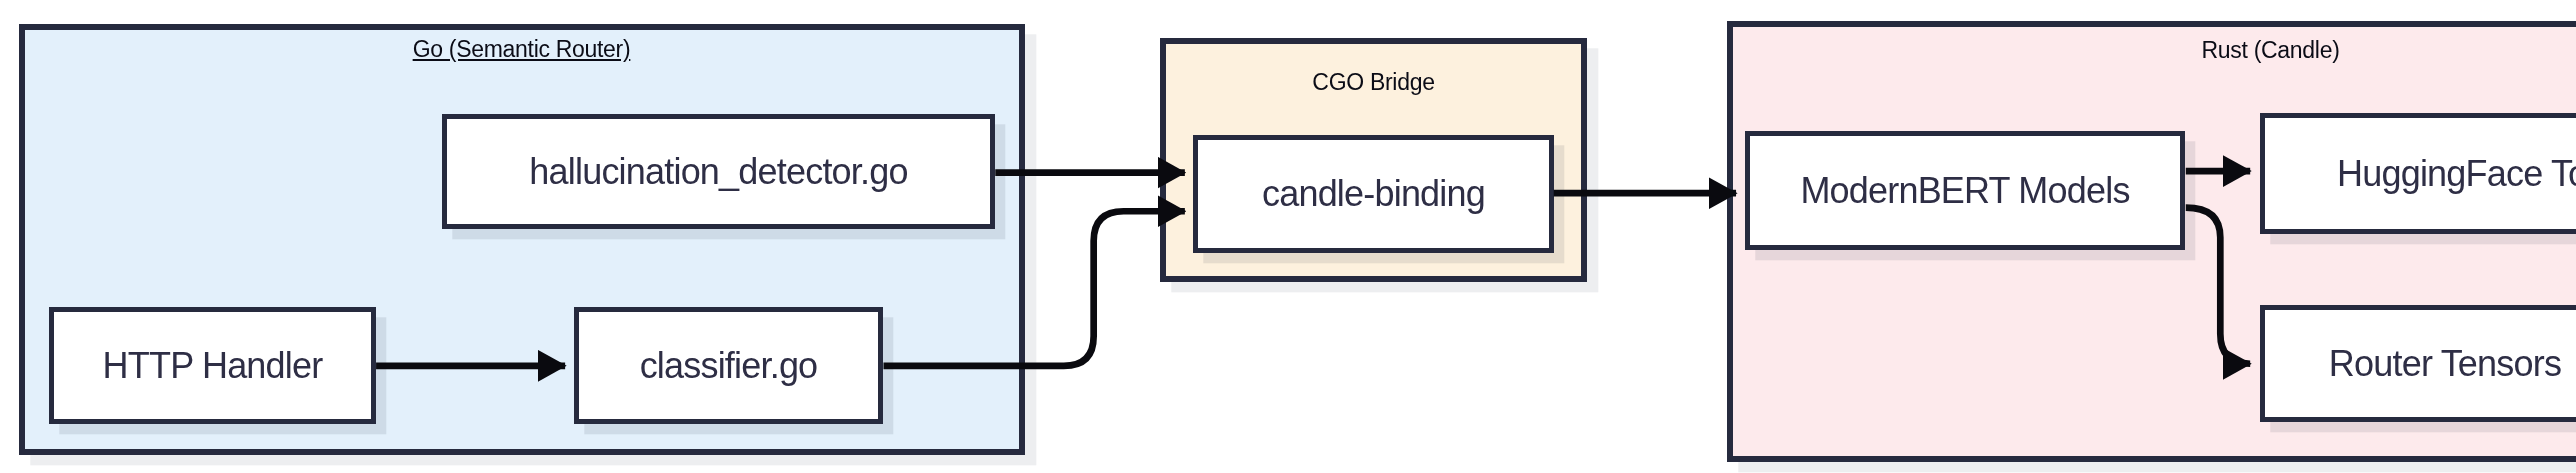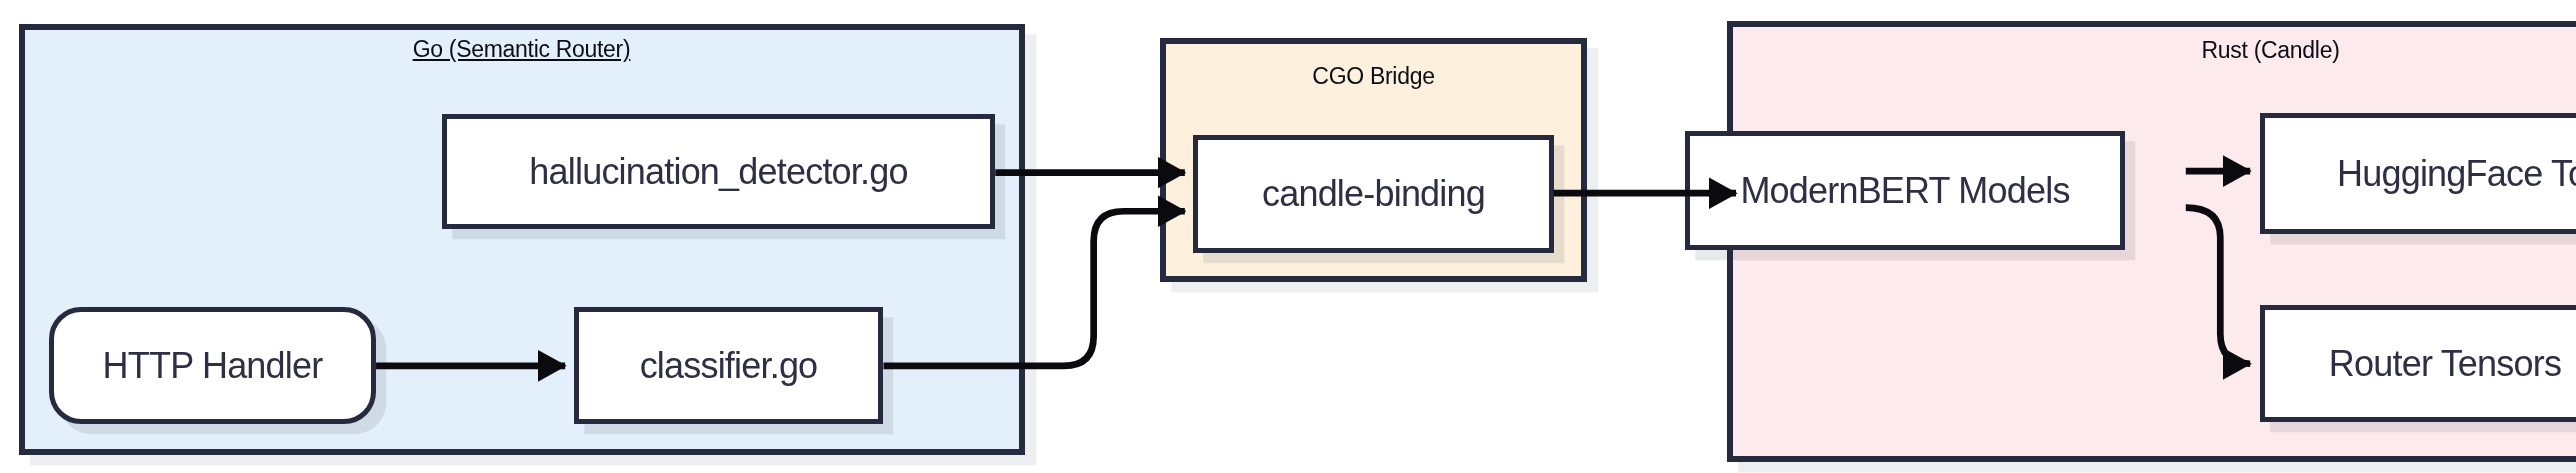--- a/index.html
+++ b/index.html
@@ -31,21 +31,21 @@
     width: 100%;
     text-align: center;
     font-size: 23px;
     font-weight: 500;
     letter-spacing: -0.3px;
     line-height: 27px;
     color: var(--title-text, #0b0c16);
     white-space: nowrap;
   }
   .container-go   .container-title { top: 6.2px; text-decoration: underline; }
-  .container-cgo  .container-title { top: 19px; }
+  .container-cgo  .container-title { top: 25px; }
   .container-rust .container-title { top: 10.8px; }
 
   
   .node {
     position: absolute;
     box-sizing: border-box;
     background: var(--node-fill, #ffffff);
     border: 5.2px solid var(--border, #262a3e);
     box-shadow: 10.3px 10.3px 0 rgba(30, 38, 60, 0.10);
     display: flex;
@@ -54,24 +54,24 @@
   }
   .node-label {
     font-size: 36px;
     font-weight: 500;
     letter-spacing: -0.8px;
     color: var(--node-text, #2e2e45);
     white-space: nowrap;
   }
 
   .node-halluc     { left: 442px;  top: 114px; width: 553px; height: 115px; text-align: center; }
-  .node-http       { left: 49px;   top: 307px; width: 327px;  height: 117px; border-radius: 32px; }
+  .node-http       { left: 49px;   top: 307px; width: 327px;  height: 117px; }
   .node-classifier { left: 574px; top: 307px; width: 309px;  height: 117px; }
   .node-binding    { left: 1193px; top: 135px; width: 361px;  height: 118px; }
-  .node-modernbert { left: 1685px; top: 131px; width: 440px;  height: 119px; }
+  .node-modernbert { left: 1745px; top: 131px; width: 440px;  height: 119px; }
   .node-hf         { left: 2260px; top: 113px; width: 532px; height: 121px; }
   .node-tensors    { left: 2260px; top: 305px; width: 370px;  height: 117px; }
 
   
   .edges {
     position: absolute;
     left: 0; top: 0;
     width: 2822px;
     height: 474px;
     pointer-events: none;

